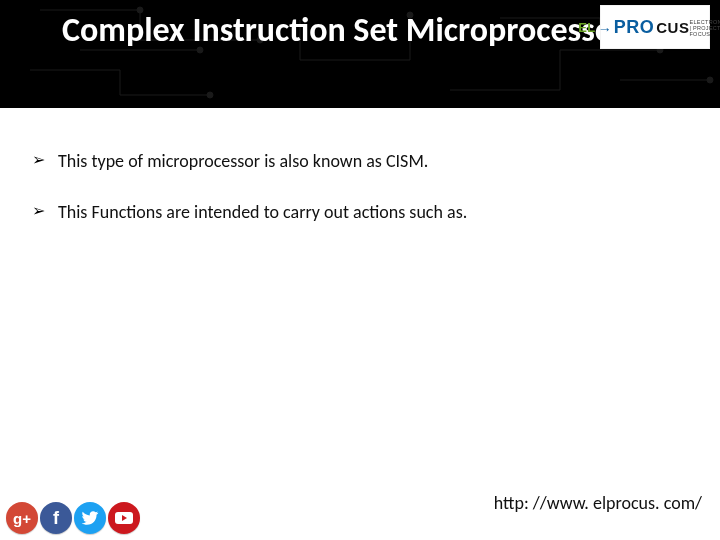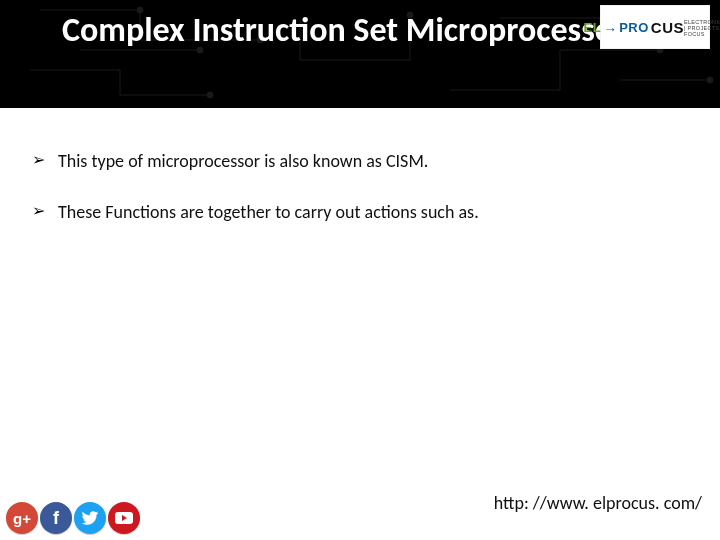--- a/index.html
+++ b/index.html
@@ -30,21 +30,21 @@
     top: 5px; right: 10px;
     width: 110px; height: 44px;
     background: #fff;
     border: 1px solid #f3f3f3;
     display: flex; flex-direction: row; align-items: center; justify-content: center;
     font-family: Arial, sans-serif;
   }
   .logo .brand { display: flex; align-items: center; gap: 2px; }
   .logo .brand .el { color: #6aa425; font-weight: 800; font-size: 13px; letter-spacing: 0.5px; }
   .logo .brand .arrow { color: #0a5ea0; font-size: 14px; font-weight: 800; }
-  .logo .brand .pro { color: #0a5ea0; font-weight: 800; font-size: 13px; letter-spacing: 0.5px; }
+  .logo .brand .pro { color: #0a5ea0; font-weight: 800; font-size: 18px; letter-spacing: 0.5px; }
   .logo .brand .cus { color: #111; font-weight: 800; font-size: 15px; letter-spacing: 0.5px; }
   .logo .tag { font-size: 5.5px; letter-spacing: 0.3px; color: #444; margin-top: 1px; }
 
   .content {
     padding: 42px 40px 0 28px;
   }
   .bullets { list-style: none; }
   .bullets li {
     position: relative;
     padding-left: 30px;
@@ -131,21 +131,21 @@
       <span class="arrow">→</span>
       <span class="pro">PRO</span>
       <span class="cus">CUS</span>
     </div>
     <div class="tag">ELECTRONICS | PROJECTS | FOCUS</div>
   </div>
 
   <div class="content">
     <ul class="bullets">
       <li>This type of microprocessor is also known as CISM.</li>
-      <li>These Functions are together to carry out actions such as.</li>
+      <li>This Functions are intended to carry out actions such as.</li>
     </ul>
   </div>
 
   <div class="footer">
     <div class="socials">
       <div class="ic gplus">
           <span>g+</span>
         </div>
       <div class="ic fb">
           <span>f</span>

